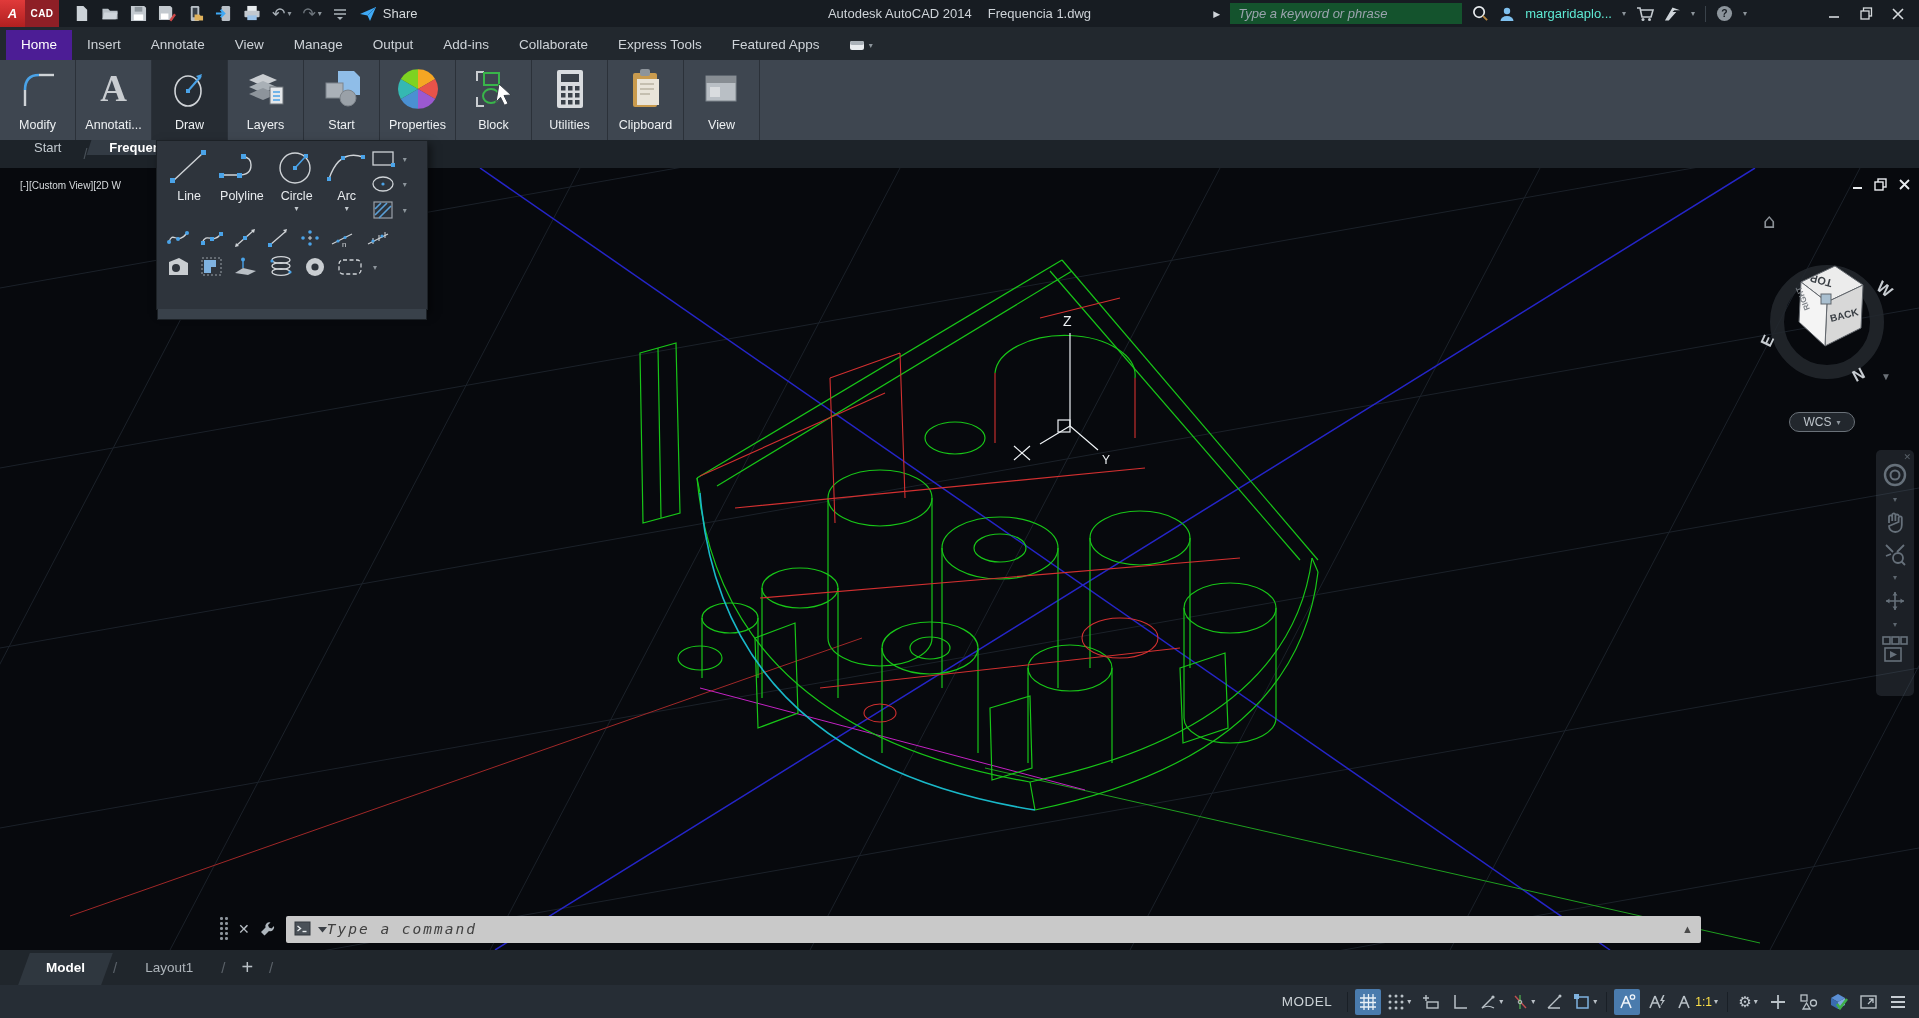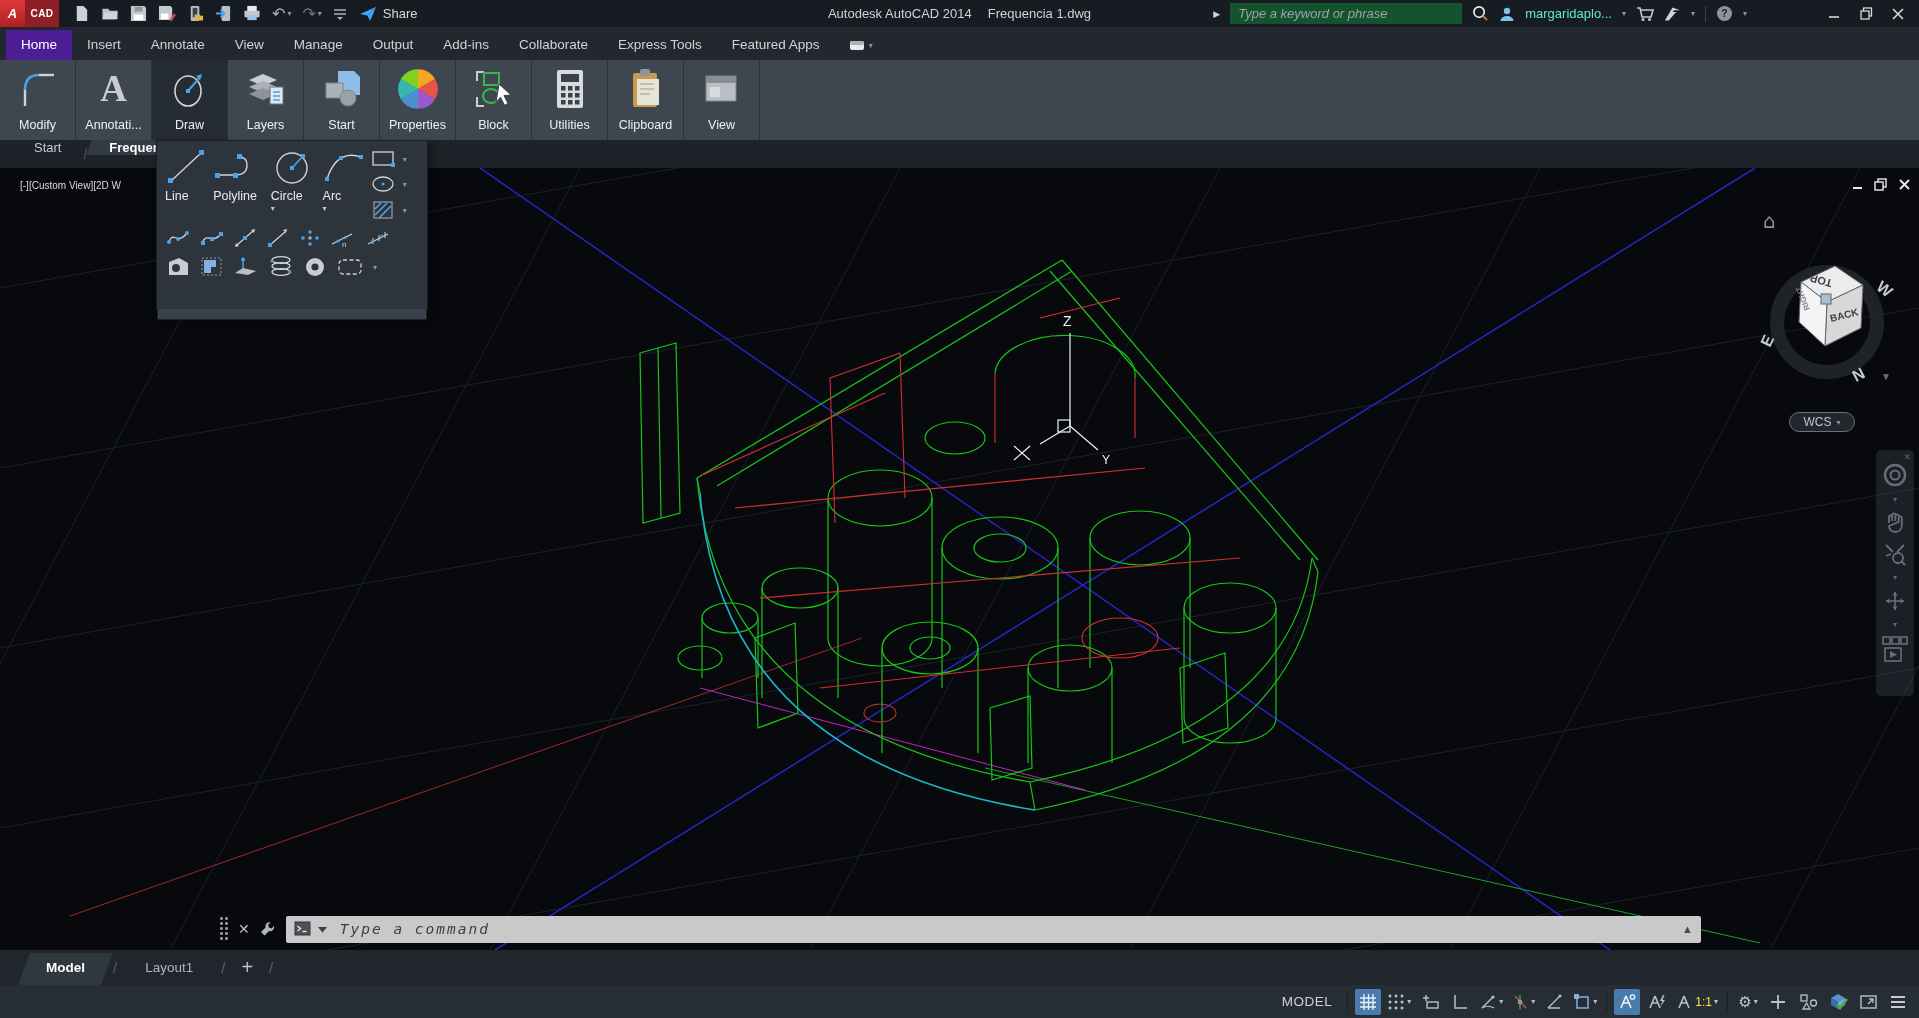--- a/index.html
+++ b/index.html
@@ -34,21 +34,21 @@
   
   #ribbon{position:absolute;left:0;top:60px;width:1919px;height:80px;background:#3e4650;display:flex}
   .panel{width:76px;height:80px;display:flex;flex-direction:column;align-items:center;border-right:1px solid #2b3139;cursor:pointer}
   .panel .picon{height:57px;display:flex;align-items:center;justify-content:center}
   .panel .plabel{font-size:12.5px;color:#eef1f3;padding-top:1px;white-space:nowrap;overflow:hidden;max-width:74px}
   .panel.open{background:#262c33}
 
   
   #flyout{position:absolute;left:156px;top:140px;width:272px;height:170px;background:#2e343c;border:1px solid #1c2126;box-shadow:3px 4px 8px rgba(0,0,0,.5);z-index:60;padding:6px 8px 0}
   #flyout .row1{display:flex}
-  .btool{width:52px;display:flex;flex-direction:column;align-items:flex-start;cursor:pointer}
+  .btool{width:52px;display:flex;flex-direction:column;align-items:center;cursor:pointer}
   .btool .blabel{font-size:12.5px;color:#e8ebee;margin-top:2px}
   .btool .bcaret{font-size:8px;color:#c2c8ce;margin-top:1px;height:9px}
   .fycol{width:52px;display:flex;flex-direction:column;gap:5px;padding-top:2px}
   .fycol .fyrow{display:flex;align-items:center;gap:6px;cursor:pointer}
   #flyout .row2,#flyout .row3{display:flex;align-items:center;gap:9px;margin-top:7px;padding-left:2px}
   .sic{cursor:pointer;display:flex;align-items:center}
   #flyout .footer{position:absolute;left:0;right:0;bottom:-11px;height:11px;background:#39414a;border:1px solid #1c2126;border-top:none}
 
   
   #filetabs{position:absolute;left:0;top:140px;width:1919px;height:28px;background:#1d2329;display:flex;align-items:flex-start;padding-left:14px}
@@ -68,21 +68,21 @@
   #navclose{position:absolute;top:2px;right:3px;font-size:9px;color:#596169;cursor:pointer}
   #viewcube{position:absolute;right:6px;top:36px;width:160px;height:240px;z-index:5}
   #wcs-pill{position:absolute;left:36px;top:208px;width:66px;height:20px;border:1px solid #6a7178;border-radius:10px;background:rgba(46,52,60,.7);display:flex;align-items:center;justify-content:center;gap:5px;font-size:12px;color:#bdc4ca;cursor:pointer}
 
   
   #cmddock{position:absolute;left:220px;top:744px;width:1481px;height:34px;display:flex;align-items:center;gap:9px;z-index:6}
   .grip{display:grid;grid-template-columns:repeat(2,4px);grid-auto-rows:4px;gap:1px}
   .grip i{width:2.5px;height:2.5px;background:#8d959c;border-radius:50%}
   #cmd-close{color:#b7bec4;font-size:14px;cursor:pointer}
   #cmdbar{flex:1;height:27px;background:#c9c9c9;border-radius:2px;display:flex;align-items:center;padding:0 8px;cursor:text}
-  #cmd-text{font-family:"DejaVu Sans Mono",monospace;font-style:italic;font-size:14.5px;color:#404040;margin-left:13px;letter-spacing:2px;flex:1}
+  #cmd-text{font-family:"DejaVu Sans Mono",monospace;font-style:italic;font-size:14.5px;color:#404040;margin-left:0;letter-spacing:2px;flex:1}
   #cmd-up{color:#4a4a4a;font-size:11px;cursor:pointer}
 
   
   #layoutbar{position:absolute;left:0;top:950px;width:1919px;height:35px;background:#20262c;display:flex;align-items:stretch;padding-left:24px}
   .ltab{position:relative;display:flex;align-items:center;padding:0 22px;font-size:13.5px;color:#aeb5bb;cursor:pointer}
   .ltab .skbg{position:absolute;inset:3px 0 0 0;transform:skewX(-20deg)}
   .ltab.active .skbg{background:#2f373f}
   .ltab span.lbl{position:relative;z-index:1}
   .ltab.active span.lbl{color:#fff;font-weight:bold}
   .lslash{align-self:center;color:#5a6168;font-size:15px;padding:0 6px}

